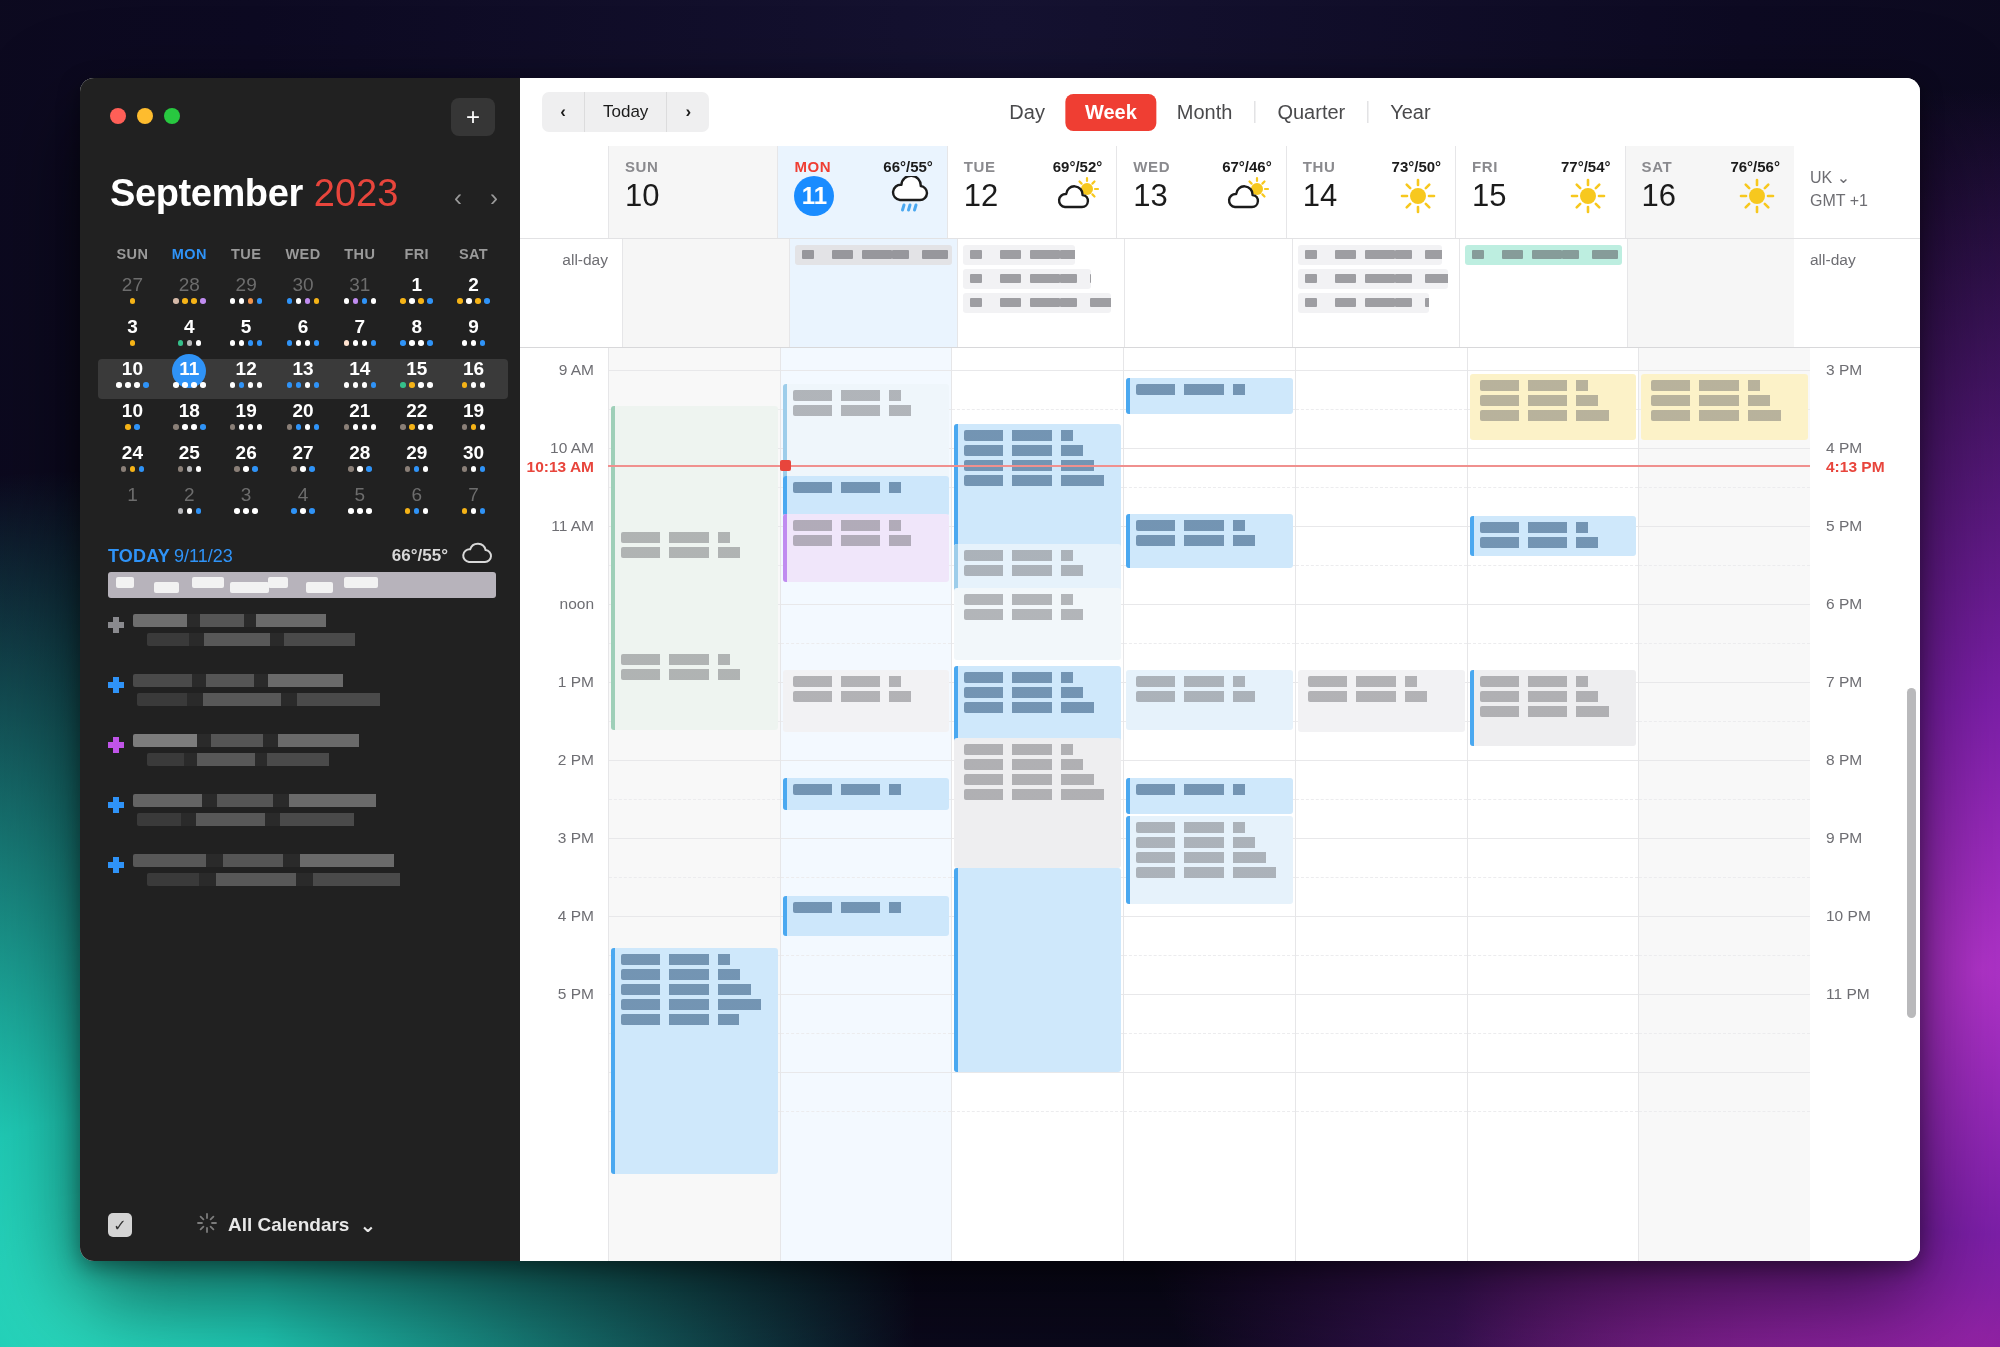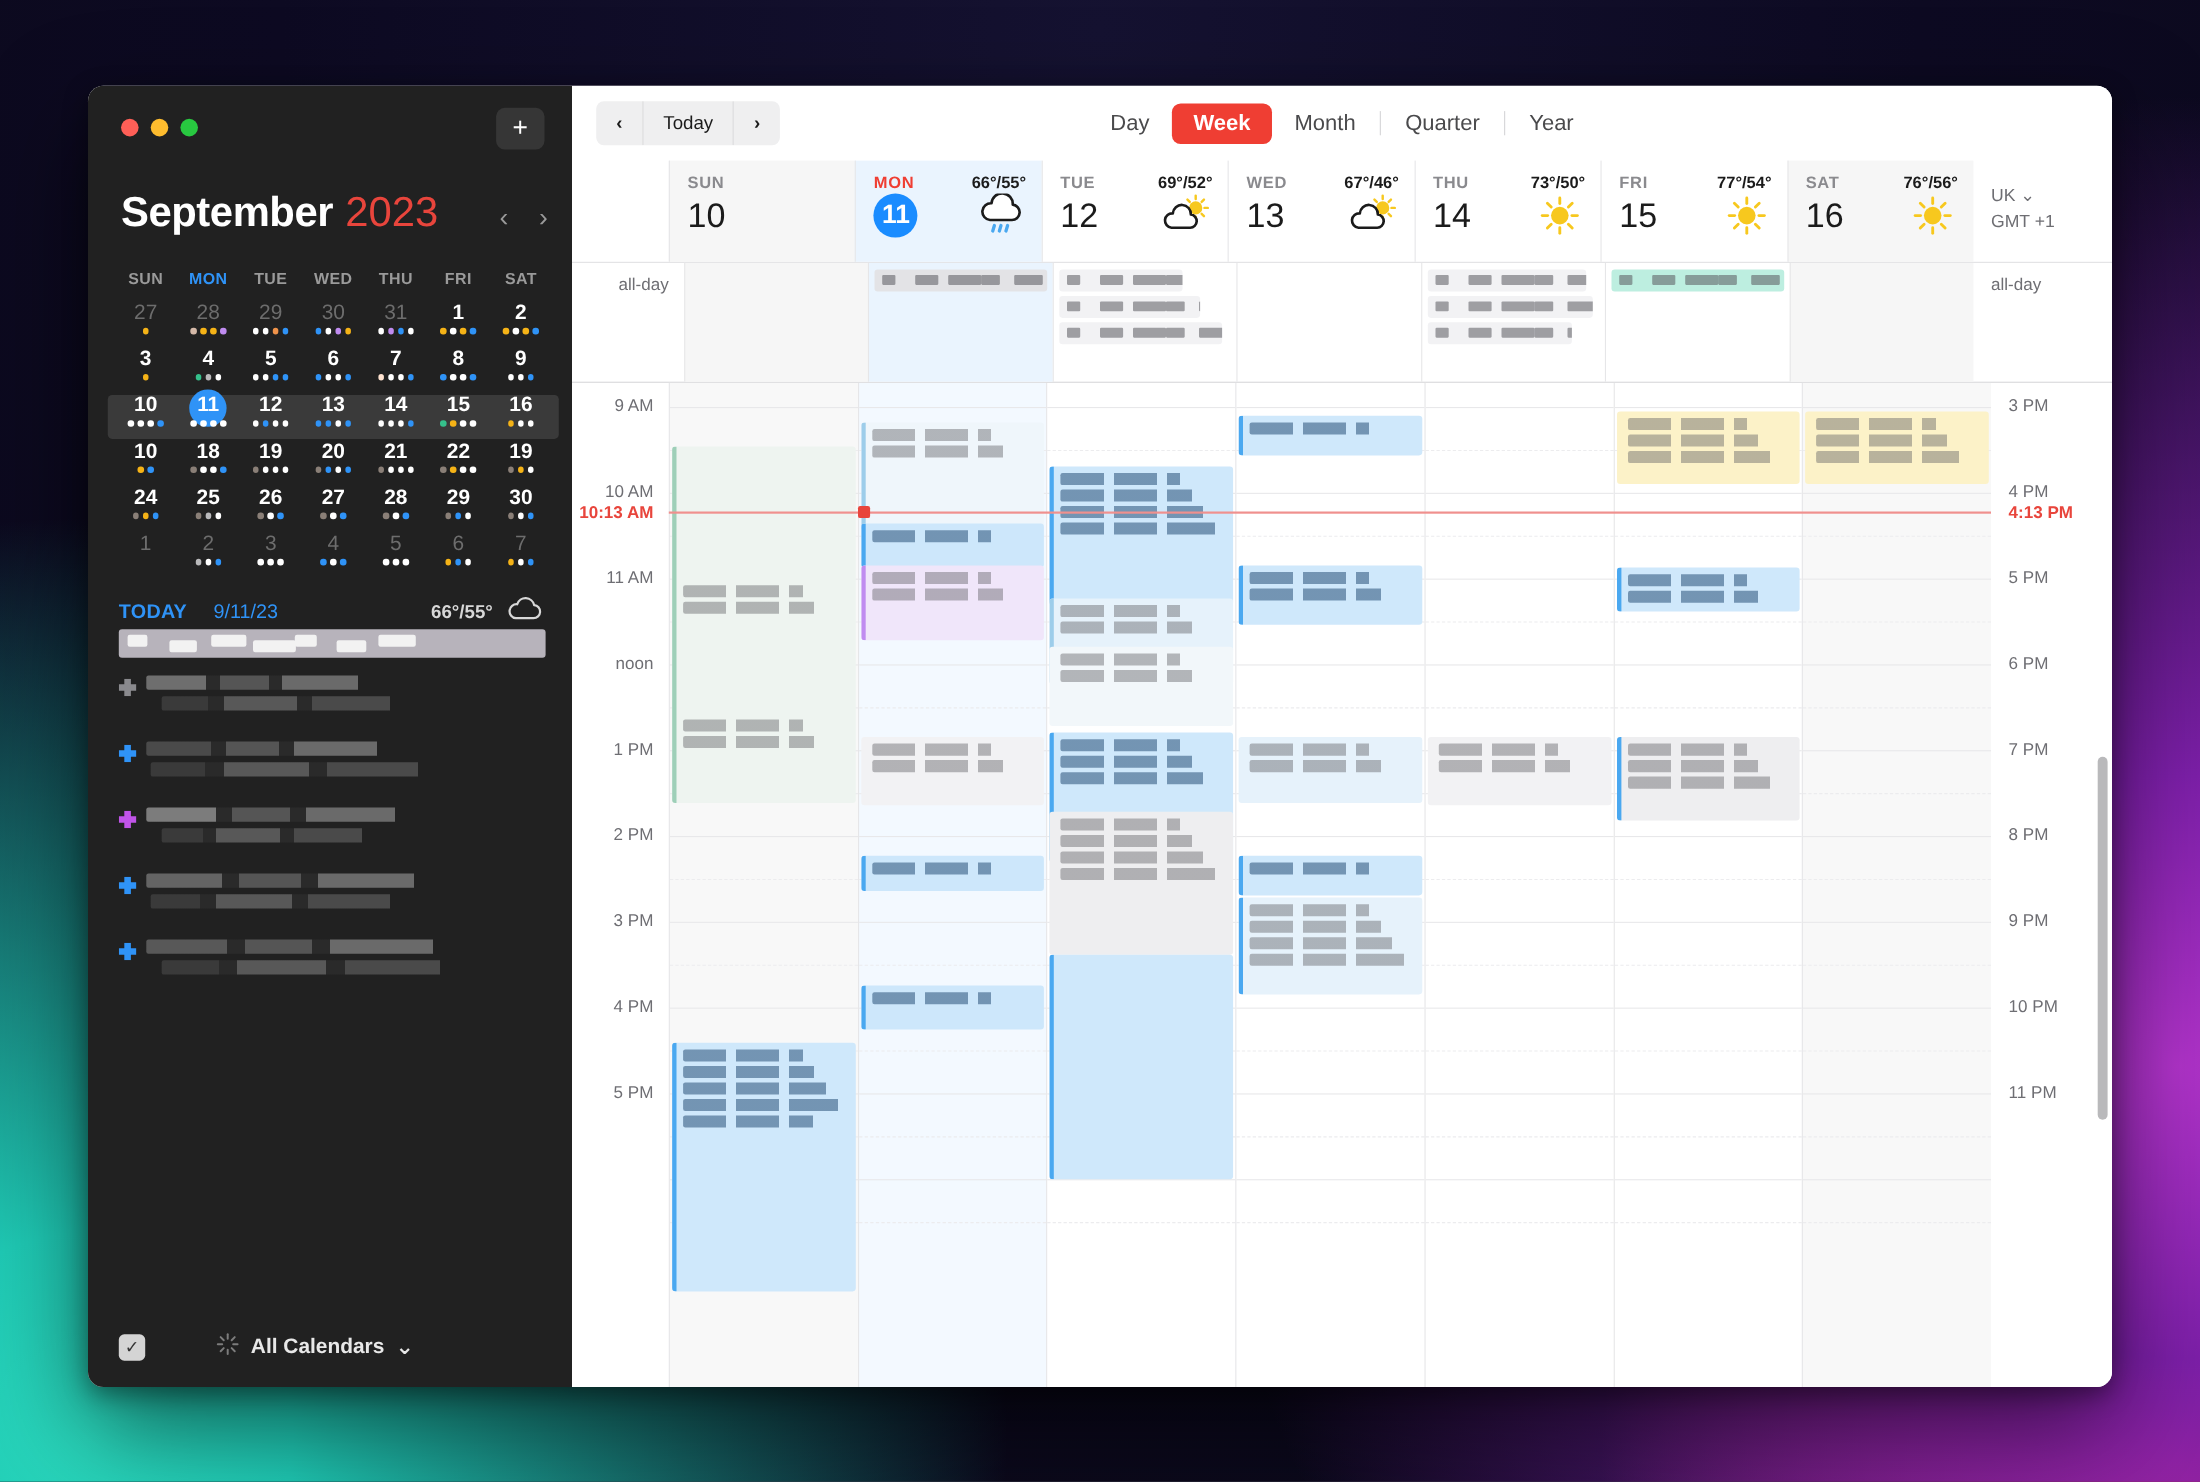--- a/index.html
+++ b/index.html
@@ -49,21 +49,21 @@
   .cell{position:relative;display:flex;flex-direction:column;align-items:center;justify-content:flex-start;z-index:1;}
   .cell .num{font-size:19px;font-weight:600;color:#fff;line-height:21px;}
   .cell.out .num{color:#6d6d6d;font-weight:500;}
   .cell.sel .num{color:#fff;}
   .cell.sel::before{content:"";position:absolute;top:-4px;left:50%;transform:translateX(-50%);width:34px;height:34px;border-radius:50%;background:#2f93f7;z-index:-1;}
   .dots{display:flex;gap:3.5px;margin-top:3px;}
   .dot{width:5.5px;height:5.5px;border-radius:50%;}
 
   .todayrow{position:absolute;left:28px;right:26px;top:464px;display:flex;align-items:center;}
   .t-label{color:#2f93f7;font-size:18px;font-weight:700;letter-spacing:.2px;}
-  .t-date{color:#2f93f7;font-size:18px;font-weight:400;margin-left:24px;}
+  .t-date{color:#2f93f7;font-size:18px;font-weight:400;margin-left:4px;}
   .t-temp{margin-left:auto;color:#d8d8d8;font-size:17px;font-weight:600;}
   .t-ico{margin-left:12px;}
 
   .agenda{position:absolute;left:28px;right:24px;top:494px;}
   .a-banner{height:26px;border-radius:3px;background:#b7b3bb;margin-bottom:16px;position:relative;overflow:hidden;}
   .a-item{display:flex;margin-bottom:22px;}
   .a-mark{width:16px;height:16px;flex:none;margin-top:3px;margin-right:9px;position:relative;}
   .a-mark::before{content:"";position:absolute;left:5px;top:0;width:6px;height:16px;}
   .a-mark::after{content:"";position:absolute;left:0;top:5px;width:16px;height:6px;}
   .a-txt{flex:1;}

